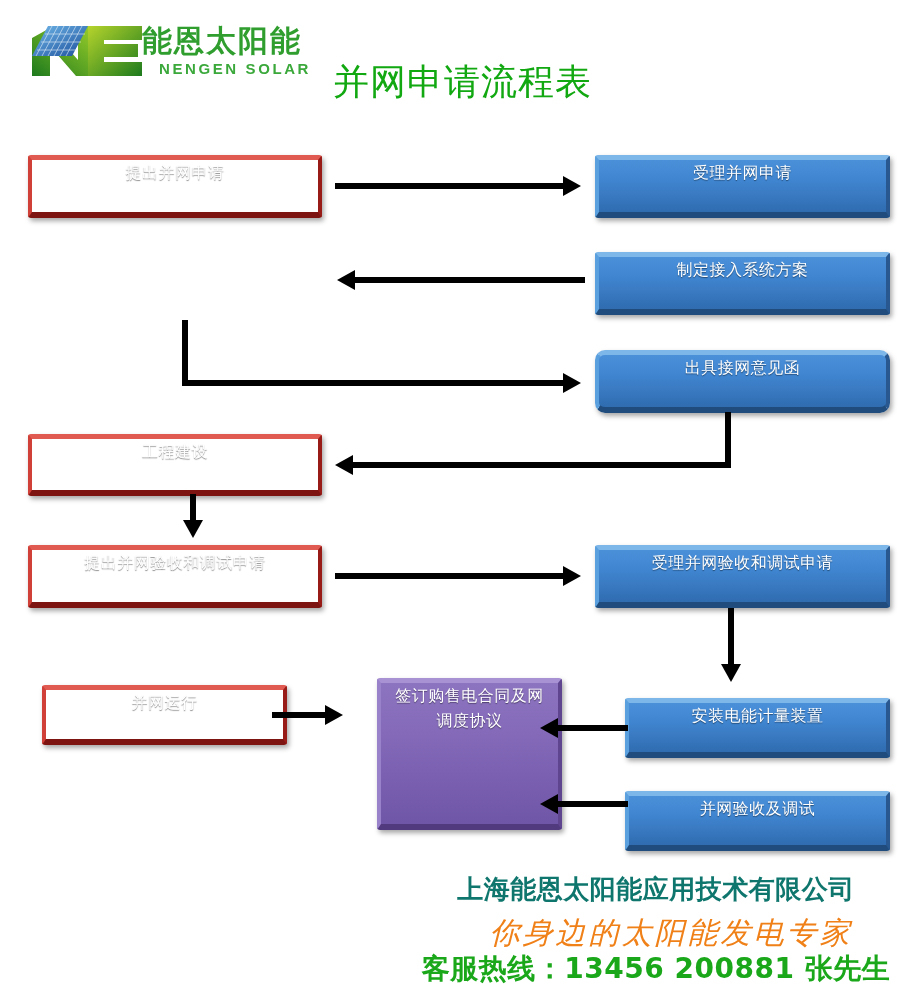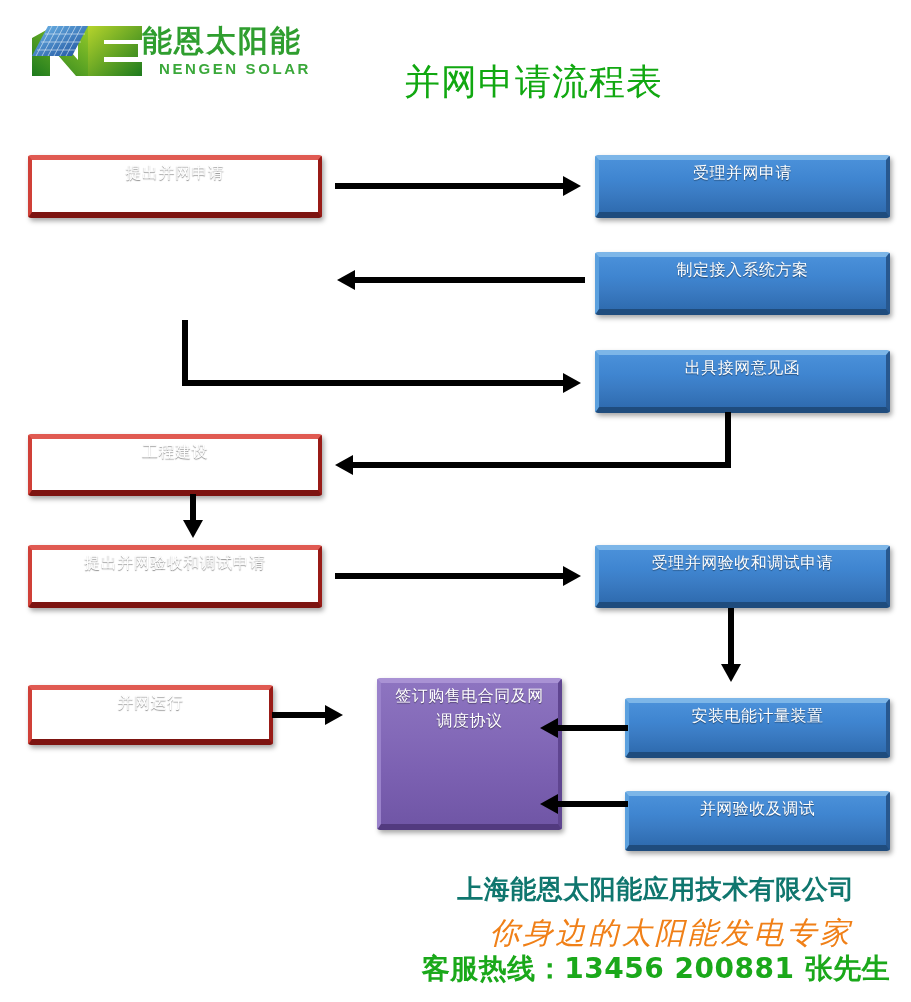--- a/index.html
+++ b/index.html
@@ -19,21 +19,21 @@
     color:#2f9e2f;line-height:34px;white-space:nowrap;
     font-family:"DejaVu Sans","Liberation Sans",sans-serif;
   }
   .logo-en{
     position:absolute;left:131px;top:38px;
     font-size:15px;font-weight:bold;letter-spacing:2.6px;
     color:#3aa83a;white-space:nowrap;
   }
   .page-title{
     position:absolute;left:333px;top:58px;width:330px;
-    text-align:right;font-size:36px;font-weight:normal;color:#11a811;
+    text-align:left;font-size:36px;font-weight:normal;color:#11a811;
     font-family:"DejaVu Sans","Liberation Sans",sans-serif;
     letter-spacing:1px;white-space:nowrap;
   }
 
   
   .node{
     position:absolute;box-sizing:border-box;
     display:flex;align-items:flex-start;justify-content:center;
     text-align:center;color:#ffffff;
     font-family:"DejaVu Sans","Liberation Sans",sans-serif;
@@ -144,33 +144,33 @@
 
   <div class="node red" style="left:28px;  top:155px; width:294px; height:63px;">
       <span>提出并网申请</span>
     </div>
   <div class="node blue" style="left:595px; top:155px; width:295px; height:63px;">
       <span>受理并网申请</span>
     </div>
   <div class="node blue" style="left:595px; top:252px; width:295px; height:63px;">
       <span>制定接入系统方案</span>
     </div>
-  <div class="node blue" style="left:595px; top:350px; width:295px; height:63px;">
+  <div class="node blue" style="left:595px; top:350px; width:295px; height:63px;border-radius:10px;">
       <span>出具接网意见函</span>
     </div>
   <div class="node red" style="left:28px;  top:434px; width:294px; height:62px;">
       <span>工程建设</span>
     </div>
   <div class="node red" style="left:28px;  top:545px; width:294px; height:63px;">
       <span>提出并网验收和调试申请</span>
     </div>
   <div class="node blue" style="left:595px; top:545px; width:295px; height:63px;">
       <span>受理并网验收和调试申请</span>
     </div>
-  <div class="node red" style="left:28px;  top:685px; width:245px; height:60px;">
+  <div class="node red" style="left:42px;  top:685px; width:245px; height:60px;">
       <span>并网运行</span>
     </div>
   <div class="node purple" style="left:345px; top:678px; width:185px; height:152px;">
       <span>签订购售电合同及网调度协议</span>
     </div>
   <div class="node blue" style="left:625px; top:698px; width:265px; height:60px;">
       <span>安装电能计量装置</span>
     </div>
   <div class="node blue" style="left:625px; top:791px; width:265px; height:60px;">
       <span>并网验收及调试</span>

